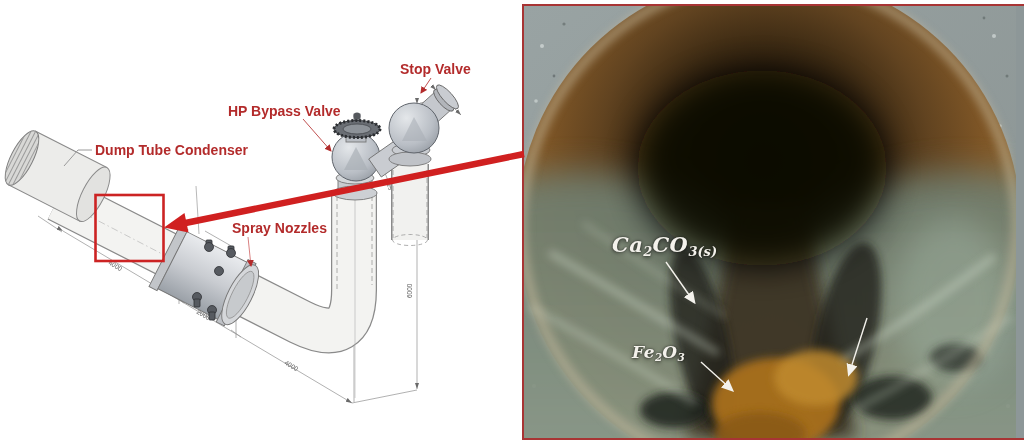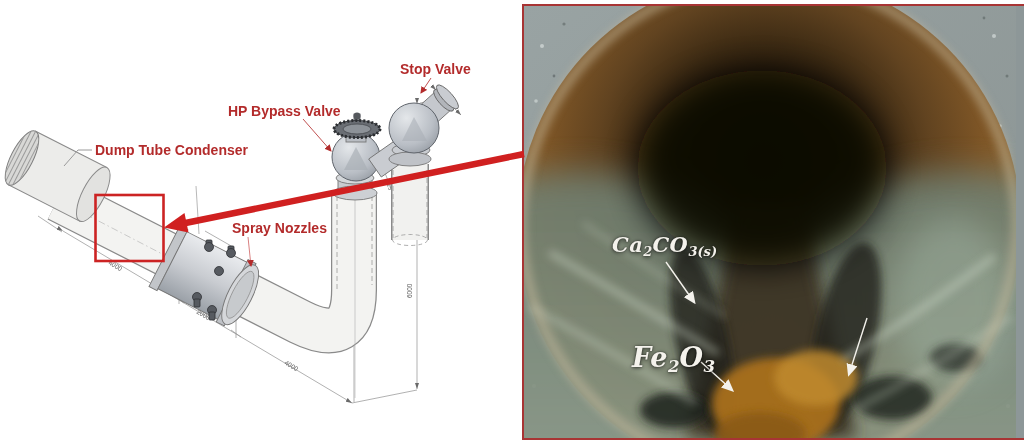--- a/index.html
+++ b/index.html
@@ -9,21 +9,21 @@
   #photo{position:absolute;left:522px;top:4px;width:569px;height:436px;box-sizing:border-box;
          border:2px solid #a83434;z-index:2;overflow:hidden;background:#8d9798;}
   #photo-art{position:absolute;left:0;top:0;}
   #photo-overlay{position:absolute;left:0;top:0;z-index:5;}
   .formula{position:absolute;z-index:6;color:#f4f2ec;font-family:"DejaVu Serif","Liberation Serif",serif;
            font-style:italic;font-weight:bold;letter-spacing:.5px;
            text-shadow:0 1px 4px rgba(0,0,0,.65), 0 0 2px rgba(0,0,0,.5);white-space:nowrap;}
   .formula .sub{font-size:.62em;vertical-align:-.28em;letter-spacing:0;}
   #f-caco3{left:88px;top:226px;font-size:21px;}
   #f-feooh{left:306px;top:286px;font-size:22px;}
-  #f-fe2o3{left:108px;top:336px;font-size:27px;}
+  #f-fe2o3{left:108px;top:336px;font-size:17px;}
 </style>
 </head>
 <body>
 
 <div id="stage">
 
   <div id="photo">
     <svg id="photo-art" width="492" height="432" viewBox="0 0 492 432">
       <defs>
         <radialGradient id="rust" cx="0.49" cy="0.37" r="0.72">

